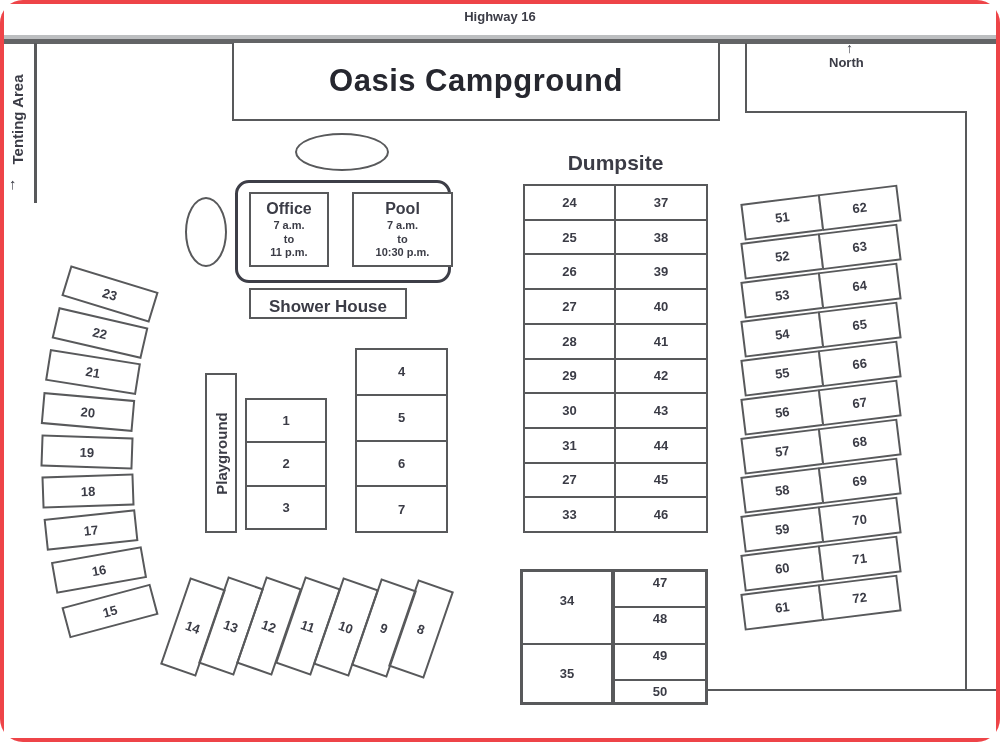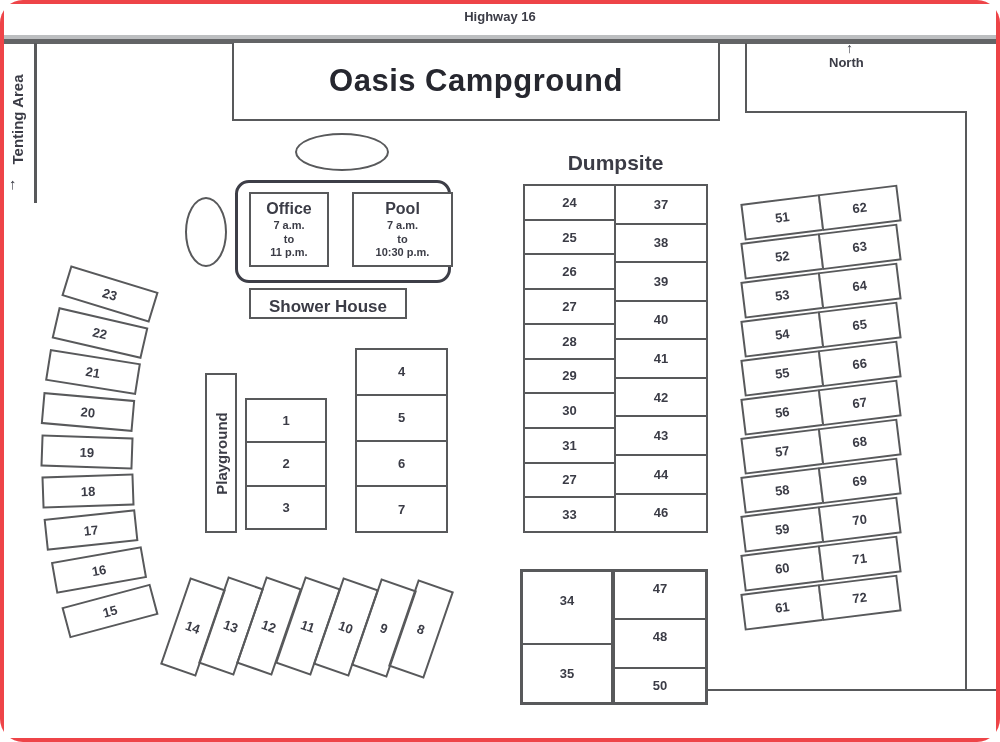--- a/index.html
+++ b/index.html
@@ -109,30 +109,32 @@
     </div>
   <div class="col" id="dump-right" style="left:614px;top:184px;width:94px;height:349px;">
       <div class="cell">37</div>
       <div class="cell">38</div>
       <div class="cell">39</div>
       <div class="cell">40</div>
       <div class="cell">41</div>
       <div class="cell">42</div>
       <div class="cell">43</div>
       <div class="cell">44</div>
+      <div class="cell">45</div>
       <div class="cell">46</div>
     </div>
 
   <div class="col" id="south-left" style="left:520px;top:569px;width:94px;height:136px;">
       <div class="cell">34</div>
       <div class="cell">35</div>
     </div>
   <div class="col" id="south-right" style="left:612px;top:569px;width:96px;height:136px;">
       <div class="cell">47</div>
       <div class="cell">48</div>
+      <div class="cell">49</div>
       <div class="cell">50</div>
     </div>
 
   <div id="playground-box">
     <span id="playground-label">Playground</span>
   </div>
   <div class="col" id="col-1-3" style="left:245px;top:398px;width:82px;height:132px;">
       <div class="cell">1</div>
       <div class="cell">2</div>
       <div class="cell">3</div>

